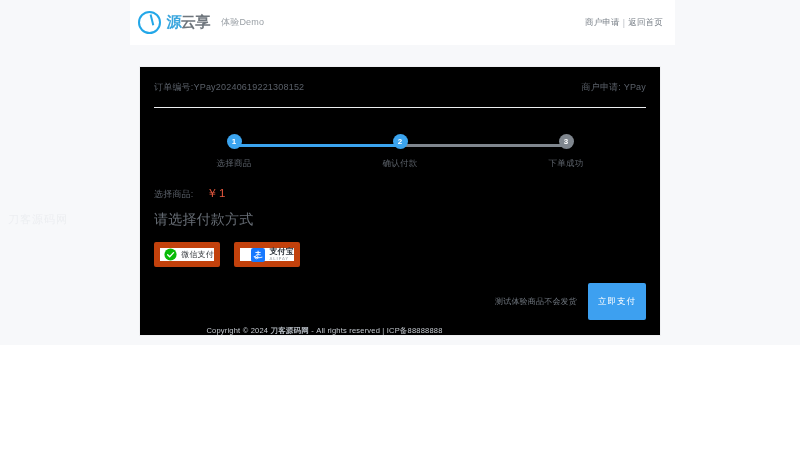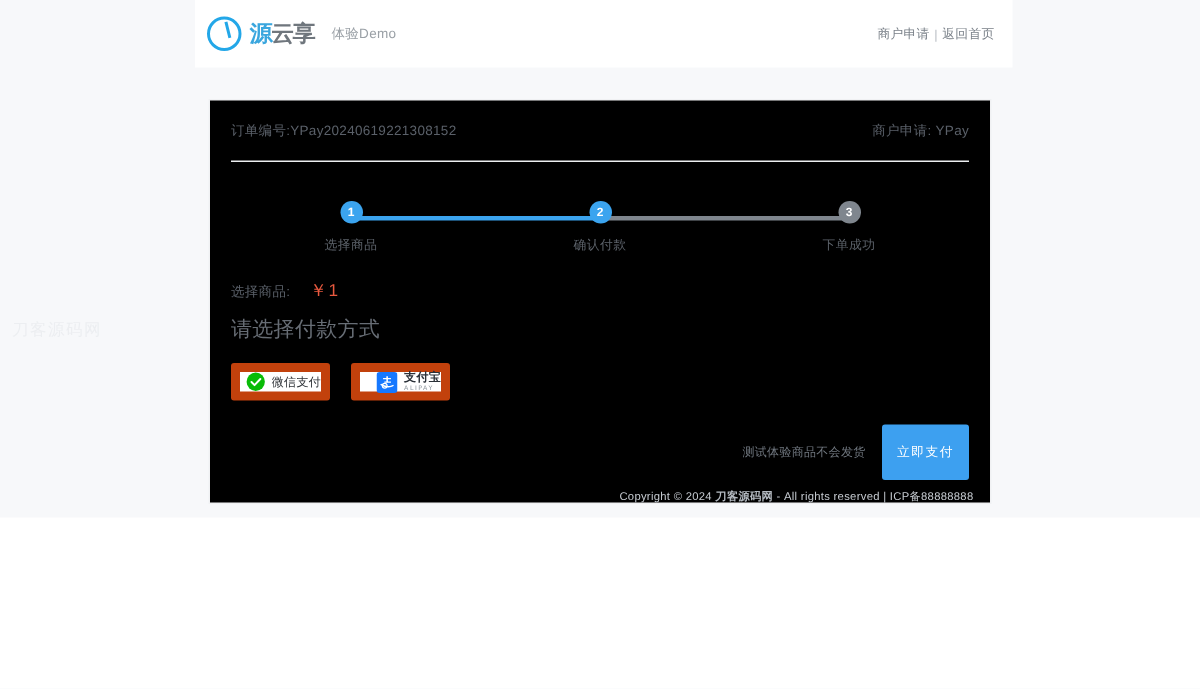--- a/index.html
+++ b/index.html
@@ -274,21 +274,21 @@
     cursor: pointer;
     font-family: "Liberation Sans", sans-serif;
   }
 
   
   .site-footer {
     position: absolute;
     left: 0;
     top: 326px;
     width: 649px;
-    text-align: right;
+    text-align: center;
     font-size: 7.5px;
     color: #c6cbd1;
     letter-spacing: 0.2px;
   }
   .site-footer .b { color: #b3b9c0; font-weight: bold; }
 </style>
 </head>
 <body>
 
 <div class="page">

